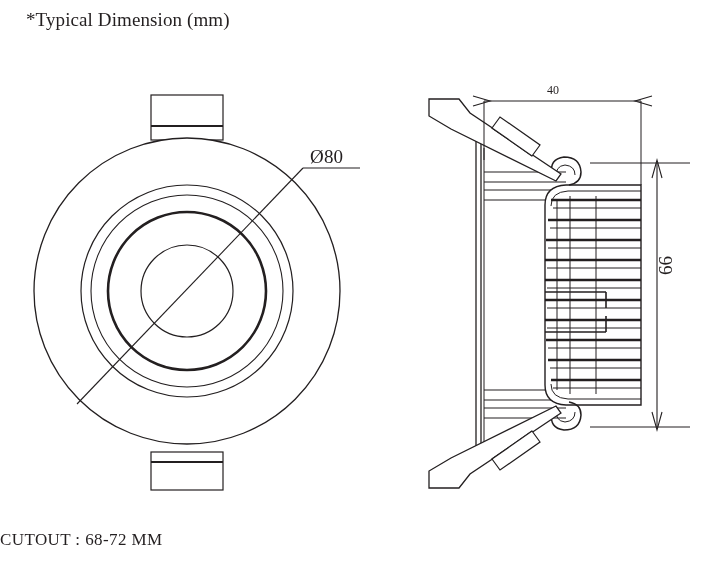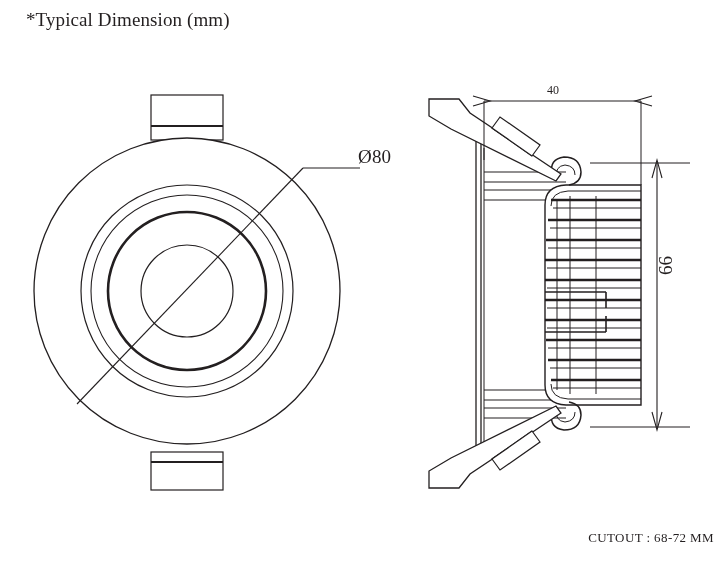--- a/index.html
+++ b/index.html
@@ -29,30 +29,29 @@
   #header-note {
     left: 26px;
     top: 9px;
     font-size: 19px;
     letter-spacing: 0.1px;
   }
   #cutout-caption {
     left: 0;
     top: 530px;
     width: 714px;
-    text-align: right;
-    font-size: 13px;
+    text-align: left;
+    font-size: 17px;
     letter-spacing: 0.4px;
   }
   #dim-dia-label {
     left: 310px;
     top: 146px;
     font-size: 19px;
     letter-spacing: 0.2px;
-    margin-left: 48px;
   }
   #dim-width-label {
     left: 547px;
     top: 83px;
     font-size: 12px;
   }
   #dim-height-label {
     left: 655px;
     top: 275px;
     font-size: 19px;

